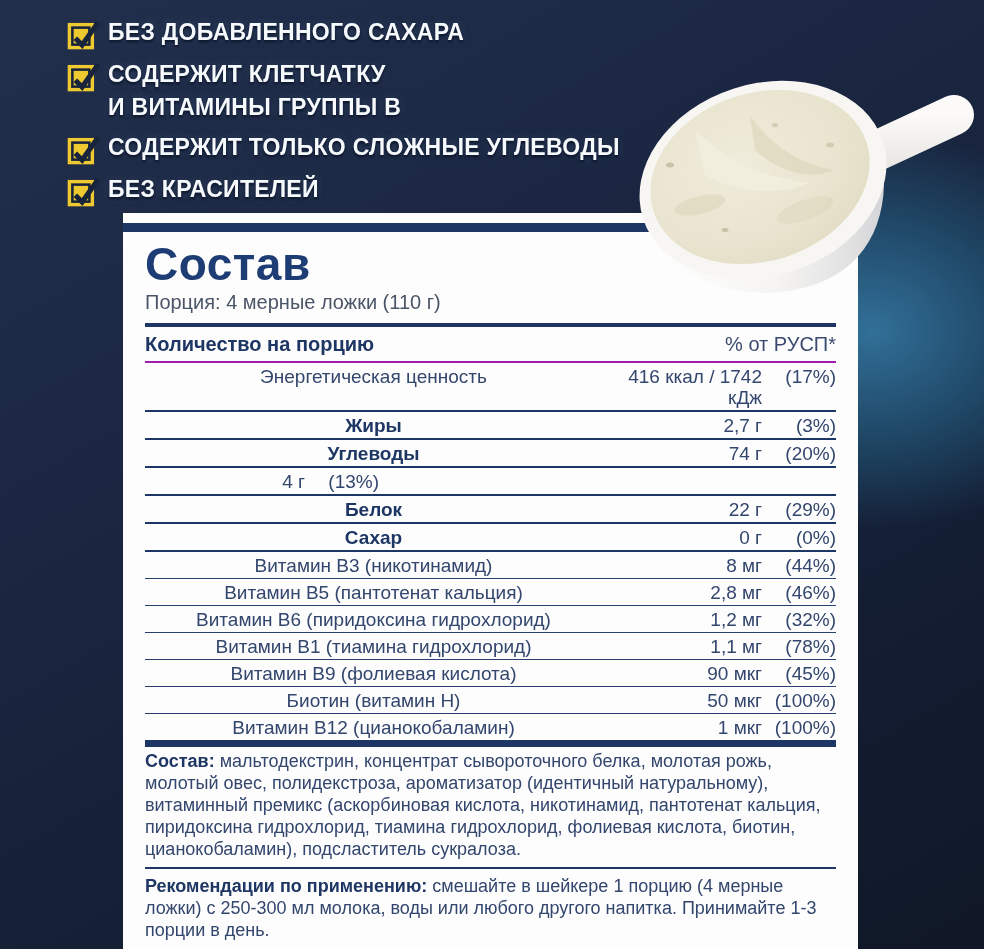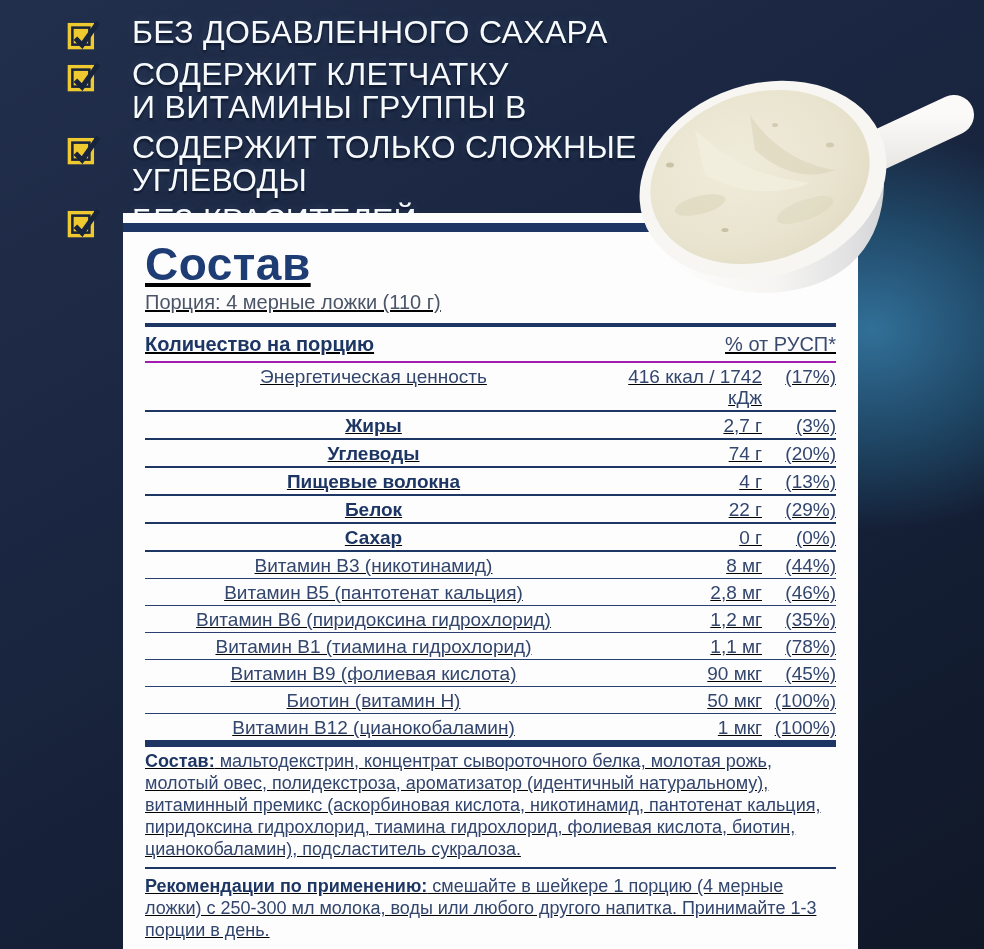--- a/index.html
+++ b/index.html
@@ -9,26 +9,26 @@
     background:
       radial-gradient(ellipse 330px 270px at 872px 330px, rgba(52,120,162,.9) 0%, rgba(34,88,122,.6) 45%, rgba(19,28,48,0) 75%),
       linear-gradient(150deg,#222f4c 0%,#1b2742 35%,#141e34 70%,#101827 100%);
   }
   
   .benefits{position:absolute;top:16px;left:66px;width:640px;}
   .benefit{display:flex;align-items:flex-start;margin-bottom:7px;}
   .benefit .check{flex:0 0 34px;width:34px;height:34px;margin-top:1px;overflow:visible;}
   .benefit .check svg{overflow:visible;display:block;}
   .benefit-label{
-    margin-left:32px;font-size:32px;font-weight:normal;line-height:33px;
+    margin-left:8px;font-size:23px;font-weight:bold;line-height:33px;
     color:#f7fafd;letter-spacing:.3px;white-space:pre-line;
     text-shadow:0 2px 3px rgba(4,12,30,.85),0 0 8px rgba(110,150,190,.25);
   }
   
-  .panel{position:absolute;left:123px;top:213px;width:735px;bottom:0;background:#fdfdfd;text-decoration:underline;}
+  .panel{position:absolute;left:123px;top:213px;width:735px;bottom:0;background:#fdfdfd;}
   .panel-top-bar{height:9px;background:#1d3664;margin-top:10px;}
   .panel-inner{padding:0 22px;}
   .panel-title{font-size:46px;font-weight:bold;color:#1e3d74;margin:8px 0 0;line-height:1.05;letter-spacing:.5px;}
   .serving{font-size:20px;color:#4b5568;margin-top:3px;}
   .rule-thick{height:4px;background:#1d3664;margin-top:9px;}
   .rule-bar{height:7px;background:#1d3664;}
   .rule-thin{height:2px;background:#1d3664;margin-top:7px;}
   .hdr-row{display:flex;justify-content:space-between;align-items:baseline;
     padding:6px 0 5px;border-bottom:2px solid #a21caf;}
   .hdr-left{font-size:20px;font-weight:bold;color:#1d3664;}
@@ -120,21 +120,20 @@
             <span class="row-label">Жиры</span>
             <span class="row-amount">2,7 г</span>
             <span class="row-percent">(3%)</span>
           </div>
           <div class="nrow bold">
             <span class="row-label">Углеводы</span>
             <span class="row-amount">74 г</span>
             <span class="row-percent">(20%)</span>
           </div>
           <div class="nrow bold">
-            <span class="row-label">Пищевые волокна</span>
             <span class="row-amount">4 г</span>
             <span class="row-percent">(13%)</span>
           </div>
           <div class="nrow bold">
             <span class="row-label">Белок</span>
             <span class="row-amount">22 г</span>
             <span class="row-percent">(29%)</span>
           </div>
           <div class="nrow bold">
             <span class="row-label">Сахар</span>
@@ -147,21 +146,21 @@
             <span class="row-percent">(44%)</span>
           </div>
           <div class="nrow vitamin">
             <span class="row-label">Витамин B5 (пантотенат кальция)</span>
             <span class="row-amount">2,8 мг</span>
             <span class="row-percent">(46%)</span>
           </div>
           <div class="nrow vitamin">
             <span class="row-label">Витамин B6 (пиридоксина гидрохлорид)</span>
             <span class="row-amount">1,2 мг</span>
-            <span class="row-percent">(35%)</span>
+            <span class="row-percent">(32%)</span>
           </div>
           <div class="nrow vitamin">
             <span class="row-label">Витамин B1 (тиамина гидрохлорид)</span>
             <span class="row-amount">1,1 мг</span>
             <span class="row-percent">(78%)</span>
           </div>
           <div class="nrow vitamin">
             <span class="row-label">Витамин B9 (фолиевая кислота)</span>
             <span class="row-amount">90 мкг</span>
             <span class="row-percent">(45%)</span>

